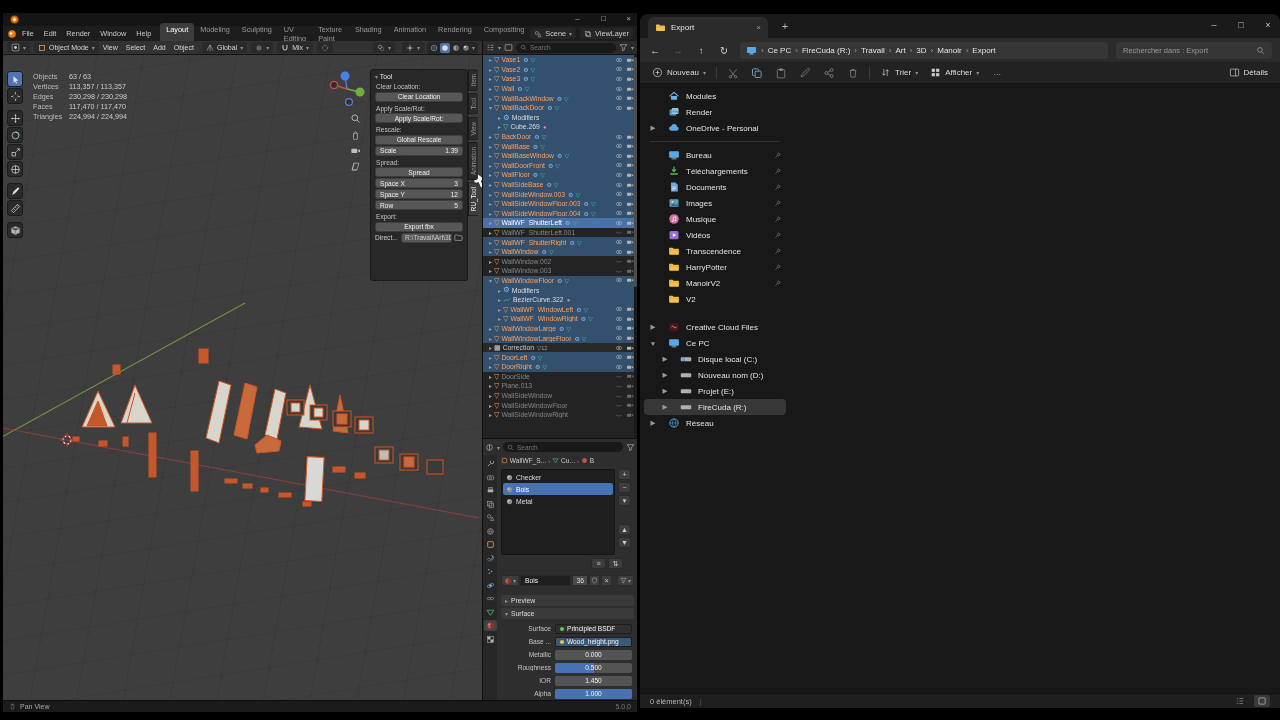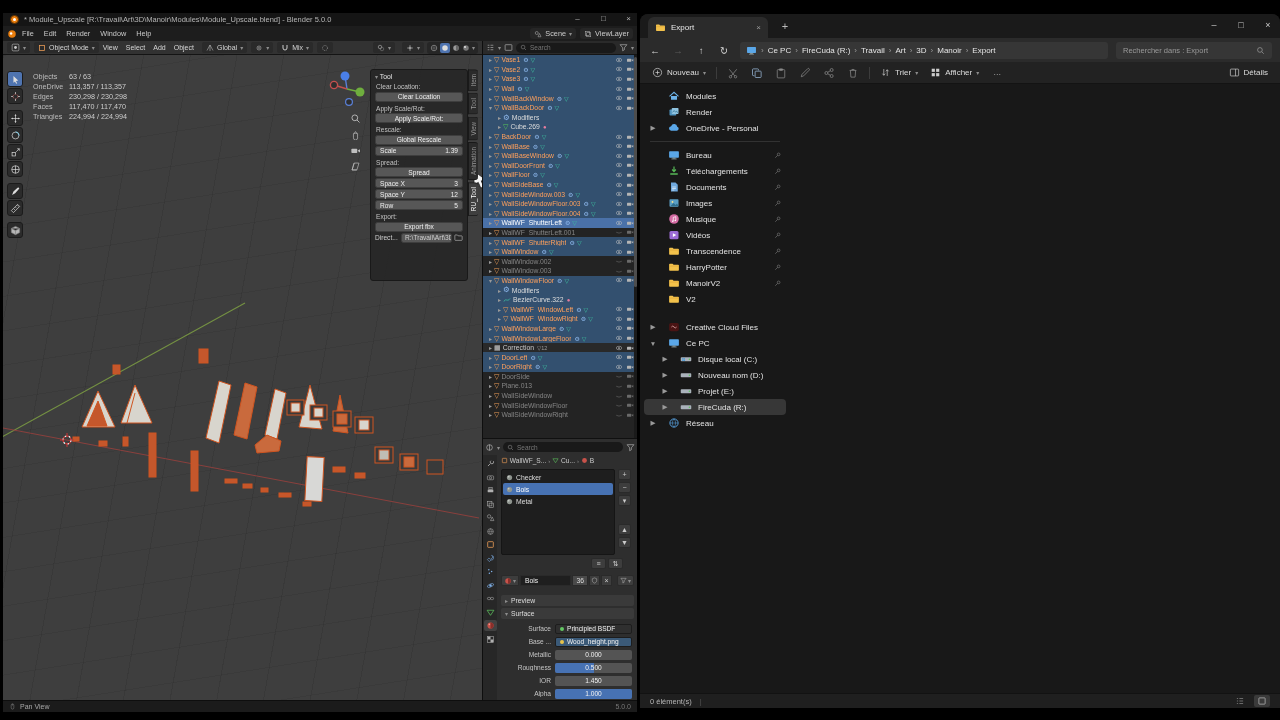--- a/index.html
+++ b/index.html
@@ -151,39 +151,49 @@
 </head>
 <body>
 
 <div id="stage">
 
   <div id="blender">
     <div class="b-title">
       <span class="b-logo">
           <i></i>
         </span>
-      <span class="t">* Module_Upscale [R:\Travail\Art\3D\Manoir\Modules\Module_Upscale.blend] - Blender 5.0.0</span>
       <span class="winbtn" style="left:566px">–</span>
       <span class="winbtn" style="left:592px">□</span>
       <span class="winbtn" style="left:617px">×</span>
     </div>
 
     <div class="b-menubar">
       <span style="margin-left:4px;display:flex">
           <svg width="10" height="10" viewBox="0 0 16 16">
             <circle cx="8" cy="8" r="6" fill="#e87d0d"></circle>
             <circle cx="6.5" cy="7" r="2" fill="#fff"></circle>
           </svg>
         </span>
       <span id="bmenus" style="display:flex">
           <span class="m-item">File</span>
           <span class="m-item">Edit</span>
           <span class="m-item">Render</span>
           <span class="m-item">Window</span>
           <span class="m-item">Help</span>
+        </span>
+      <span class="ws" id="bws">
+          <span class="tab active">Layout</span>
+          <span class="tab">Modeling</span>
+          <span class="tab">Sculpting</span>
+          <span class="tab">UV Editing</span>
+          <span class="tab">Texture Paint</span>
+          <span class="tab">Shading</span>
+          <span class="tab">Animation</span>
+          <span class="tab">Rendering</span>
+          <span class="tab">Compositing</span>
         </span>
       <span class="chipgrp">
         <span class="chip">
           <svg width="8" height="8" viewBox="0 0 16 16">
               <circle cx="5.5" cy="6" r="3" fill="none" stroke="#bbb"></circle>
               <path d="M8 13.5 L11 7l3 6.5z" fill="none" stroke="#bbb"></path>
             </svg>
           <span>Scene</span>
             <span class="chev">▾</span>
         </span>
@@ -421,21 +431,21 @@
           <div class="t-gap"></div>
           <div class="t-btn">
             <svg width="11" height="11" viewBox="0 0 16 16">
               <path d="M8 2 14 5v6L8 14 2 11V5z M2 5l6 3 6-3M8 8v6" fill="#b5b5b5" stroke="#818181"></path>
             </svg>
           </div>
         </div>
 
       <div class="stats" id="bstats">
           <div class="nw"><span class="lb">Objects</span><span>63 / 63</span></div>
-          <div class="nw"><span class="lb">OneDrive</span><span>113,357 / 113,357</span></div>
+          <div class="nw"><span class="lb">Vertices</span><span>113,357 / 113,357</span></div>
           <div class="nw"><span class="lb">Edges</span><span>230,298 / 230,298</span></div>
           <div class="nw"><span class="lb">Faces</span><span>117,470 / 117,470</span></div>
           <div class="nw"><span class="lb">Triangles</span><span>224,994 / 224,994</span></div>
         </div>
 
       <div class="gizmo">
         <svg width="44" height="44" viewBox="0 0 44 44">
           <line x1="22" y1="22" x2="20" y2="9" stroke="#5a80d8" stroke-width="1.4"></line>
           <line x1="22" y1="22" x2="35" y2="25" stroke="#6fae3e" stroke-width="1.4"></line>
           <line x1="22" y1="22" x2="9" y2="18" stroke="#c4504e" stroke-width="1.4"></line>

